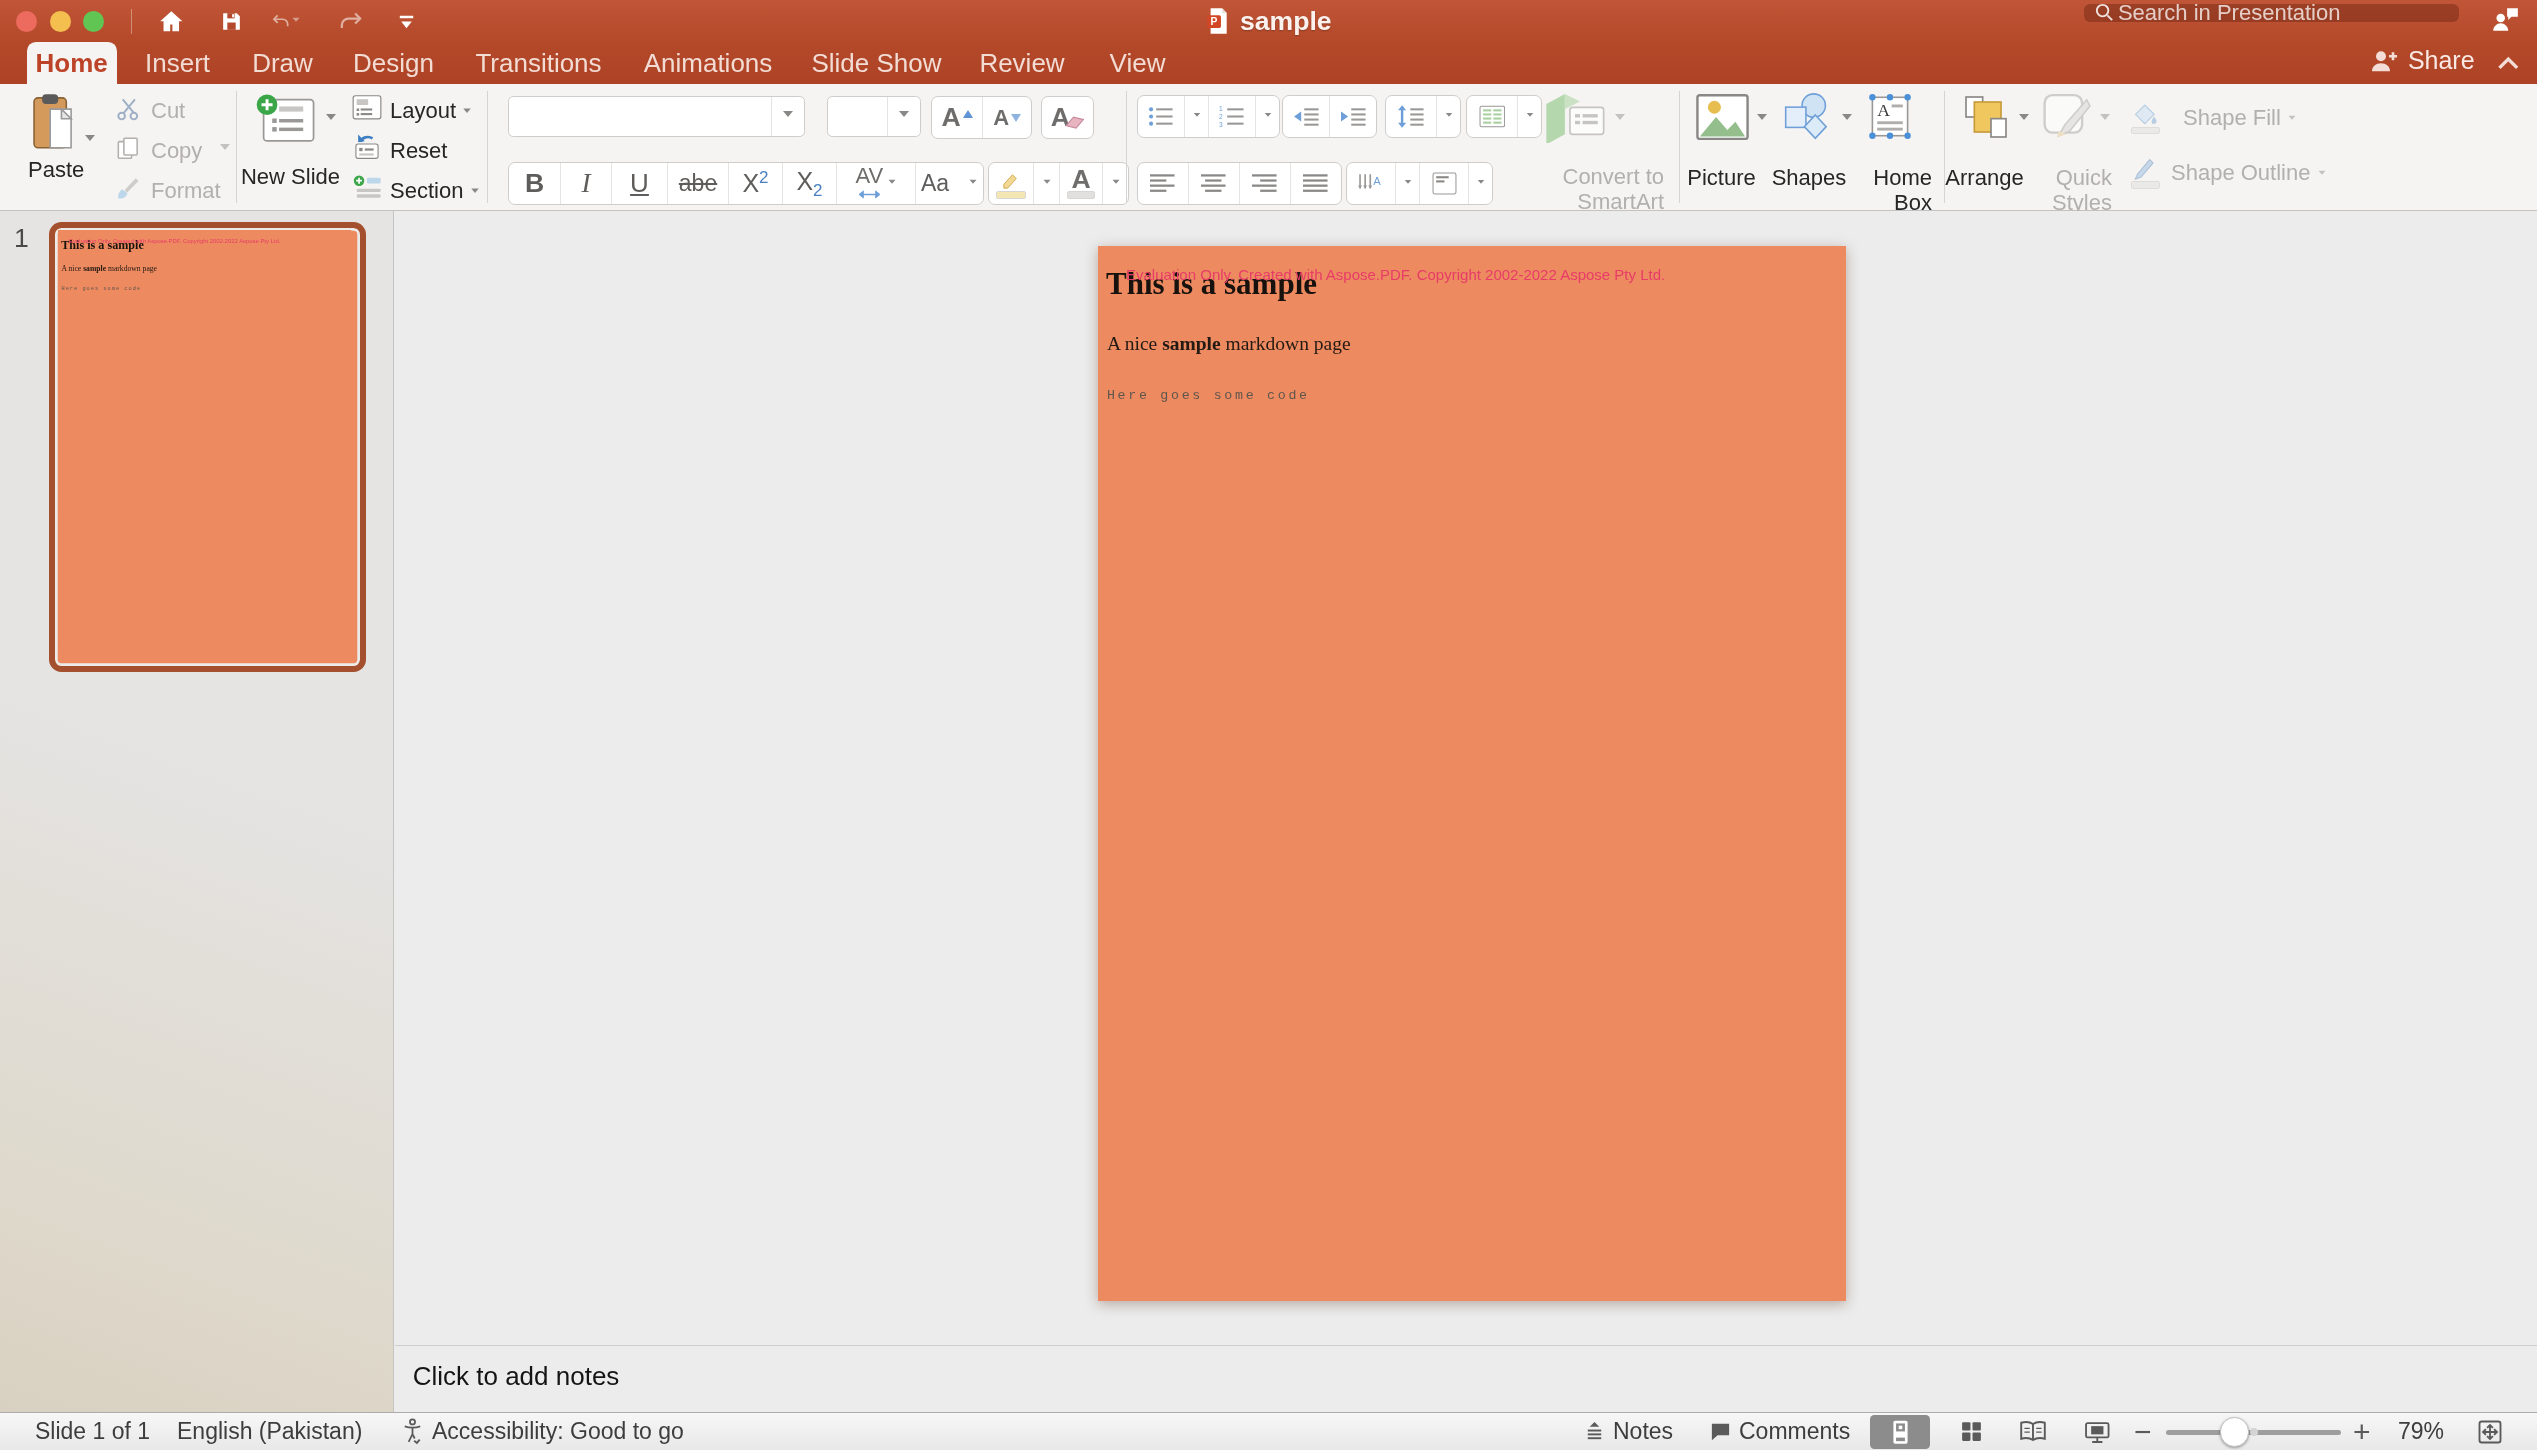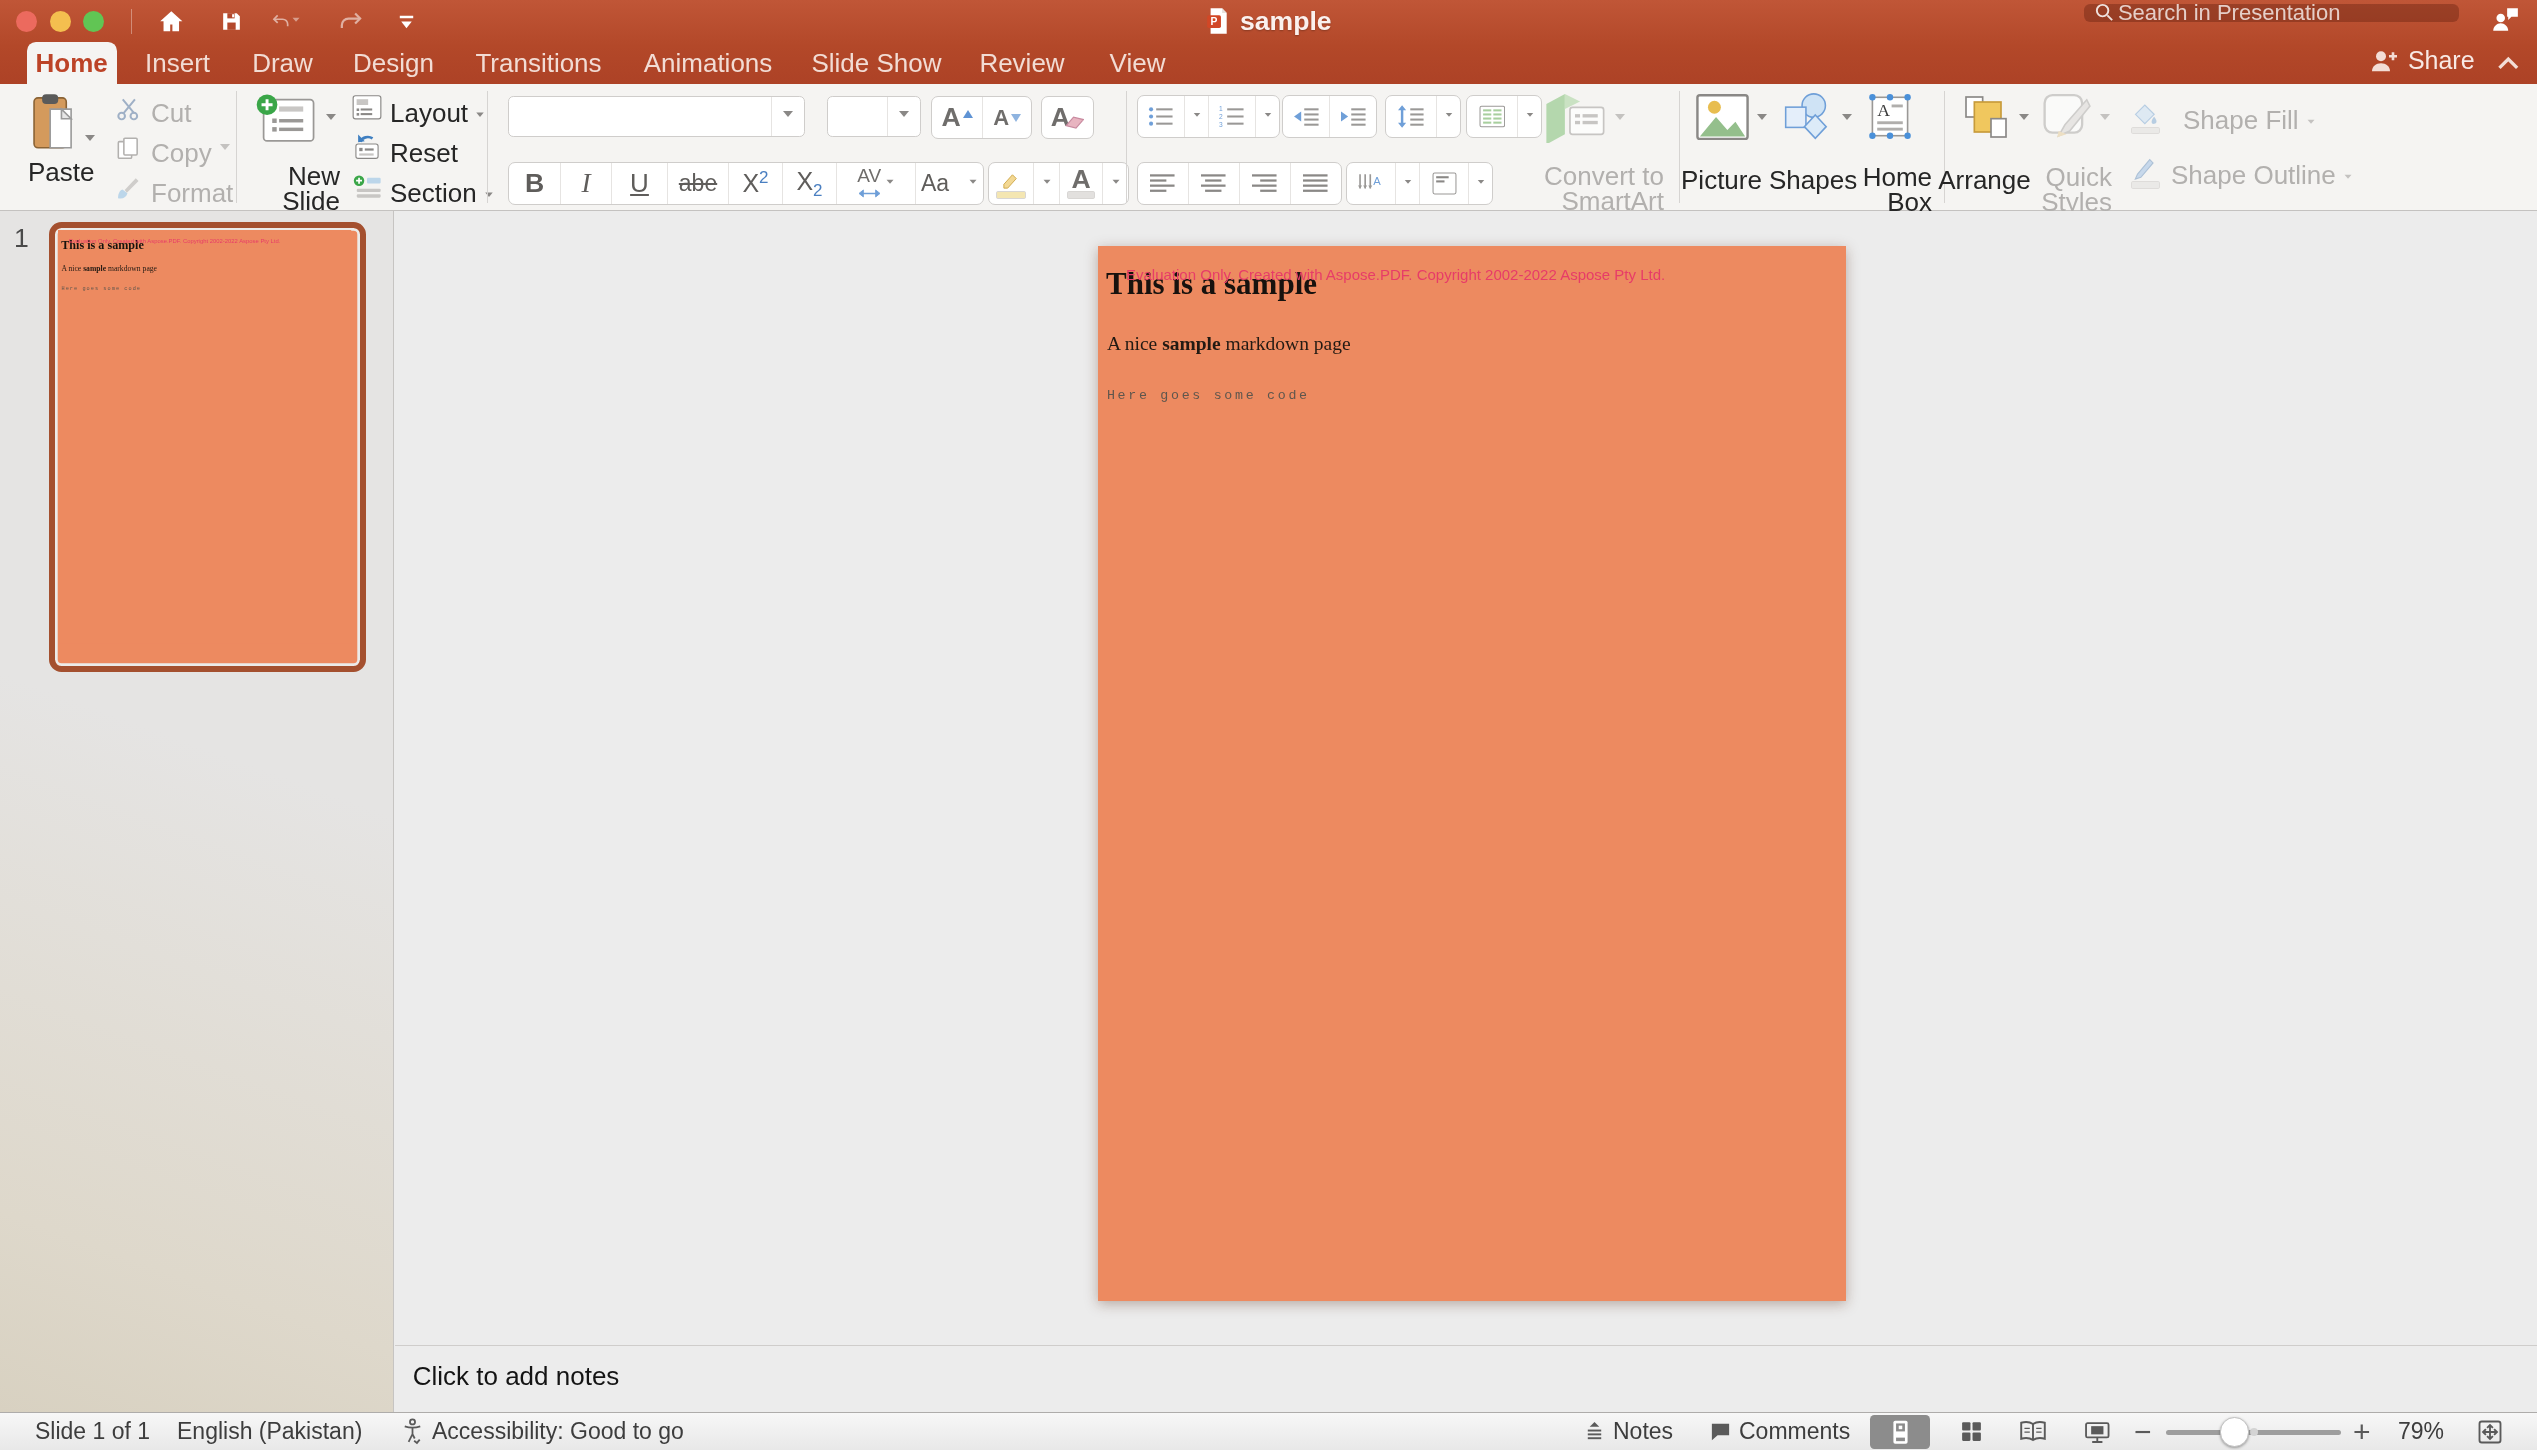--- a/index.html
+++ b/index.html
@@ -14,40 +14,40 @@
   .searchbox{position:absolute;left:2084px;top:3.5px;width:375px;height:18px;background:rgba(60,10,0,.28);border-radius:6.2px;display:flex;align-items:center;padding:0 8.9px;box-sizing:border-box;}
   .searchbox input{flex:1;background:transparent;border:none;outline:none;font-size:22px;color:#fff;font-family:"Liberation Sans",sans-serif;}
   .searchbox input::placeholder{color:rgba(255,255,255,.75);}
   .tab{position:absolute;top:42px;height:42px;display:flex;align-items:center;justify-content:center;font-size:26px;color:#f2dcd4;cursor:default;}
   .tab.active{background:#f5f4f2;border-radius:8.9px 8.9px 0 0;color:#bc4327;font-weight:600;}
   .share-wrap{position:absolute;top:46px;left:2369px;display:flex;align-items:center;gap:8.9px;}
   .share-lbl{font-size:25px;color:#f8e9e4;}
   
   .ribbon{position:absolute;top:84px;left:0;right:0;height:126px;background:#f5f4f2;border-bottom:0.9px solid #c4c2c0;box-sizing:content-box;}
   .rdiv{position:absolute;top:7px;width:0.9px;height:112px;background:#d6d4d2;}
-  .lbl{position:absolute;font-size:26px;color:#262626;white-space:nowrap;}
+  .lbl{position:absolute;font-size:22px;color:#262626;white-space:nowrap;}
   .lbl.gray{color:#b2b0ae;}
   .two{text-align:right;line-height:25px;white-space:normal;}
   .car{display:inline-block;width:0;height:0;border:5.3px solid transparent;border-top:6.2px solid #8a8886;}
   .cara{position:absolute;width:0;height:0;border:5.3px solid transparent;border-top:6.2px solid #8a8886;}
   .rbtn{position:absolute;display:flex;align-items:center;justify-content:center;}
   .seg{position:absolute;display:flex;background:#fff;border:0.9px solid #cfcdcb;border-radius:7px;overflow:hidden;height:41px;}
   .seg .cell{display:flex;align-items:center;justify-content:center;border-right:0.9px solid #e6e4e2;height:100%;}
   .seg .cell:last-child{border-right:none;}
   .combo{position:absolute;background:#fff;border:0.9px solid #cfcdcb;border-radius:5.3px;display:flex;align-items:stretch;height:41px;box-sizing:border-box;}
   .combo input{flex:1;min-width:0;border:none;outline:none;font-size:23px;padding:0 8.9px;background:transparent;font-family:"Liberation Sans",sans-serif;}
   .combo .carbox{width:32px;border-left:0.9px solid #e6e4e2;display:flex;align-items:center;justify-content:center;}
   .gA{font-size:26.6px;color:#6f6d6b;font-weight:600;}
   .gB{font-weight:bold;font-size:26.6px;color:#5f5d5b;}
   .gI{font-style:italic;font-family:"Liberation Serif",serif;font-size:27.4px;color:#5f5d5b;}
   .gU{font-size:26px;color:#5f5d5b;text-decoration:underline;}
   .gS{font-size:23px;color:#5f5d5b;text-decoration:line-through;}
   .gX{font-size:25px;color:#5f5d5b;}
   .gX sup,.gX sub{color:#4a7fc1;font-size:17px;}
-  .gSp{font-size:19px;color:#6f6d6b;line-height:16px;text-align:center;}
+  .gSp{font-size:22px;color:#6f6d6b;line-height:16px;text-align:center;}
   .colorbar{position:absolute;bottom:5.3px;left:7px;right:7px;height:6.2px;border-radius:1.8px;border:0.9px solid #d8d6d4;}
   .tri-up{width:0;height:0;border:5.3px solid transparent;border-bottom:8px solid #5f93d4;}
   .tri-dn{width:0;height:0;border:5.3px solid transparent;border-top:8px solid #8fb4e0;}
   
   .left-panel{position:absolute;top:211px;left:0;width:394px;bottom:38px;background:linear-gradient(200deg,#e5e4e3 45%,#ded8cb 85%,#d8d1c1 100%);border-right:0.9px solid #c6c4c2;box-sizing:border-box;}
   .slide-num{position:absolute;left:14px;top:12.4px;font-size:26.6px;color:#4a4a4a;}
   .thumb{position:absolute;left:49px;top:10.6px;width:305px;height:438px;border:6.2px solid #a4502f;border-radius:12.4px;background:#ED8A60;box-shadow:inset 0 0 0 2.7px #ecebe9;overflow:hidden;}
   .thumb .scale{position:absolute;left:2.7px;top:2.7px;width:748px;height:1055px;transform:scale(0.392);transform-origin:0 0;}
   .canvas{position:absolute;top:211px;left:395px;right:0;bottom:38px;background:#ececec;}
   .slide{position:absolute;left:703px;top:35px;width:748px;height:1055px;box-shadow:0 2.7px 12.4px rgba(80,40,20,.35);}

